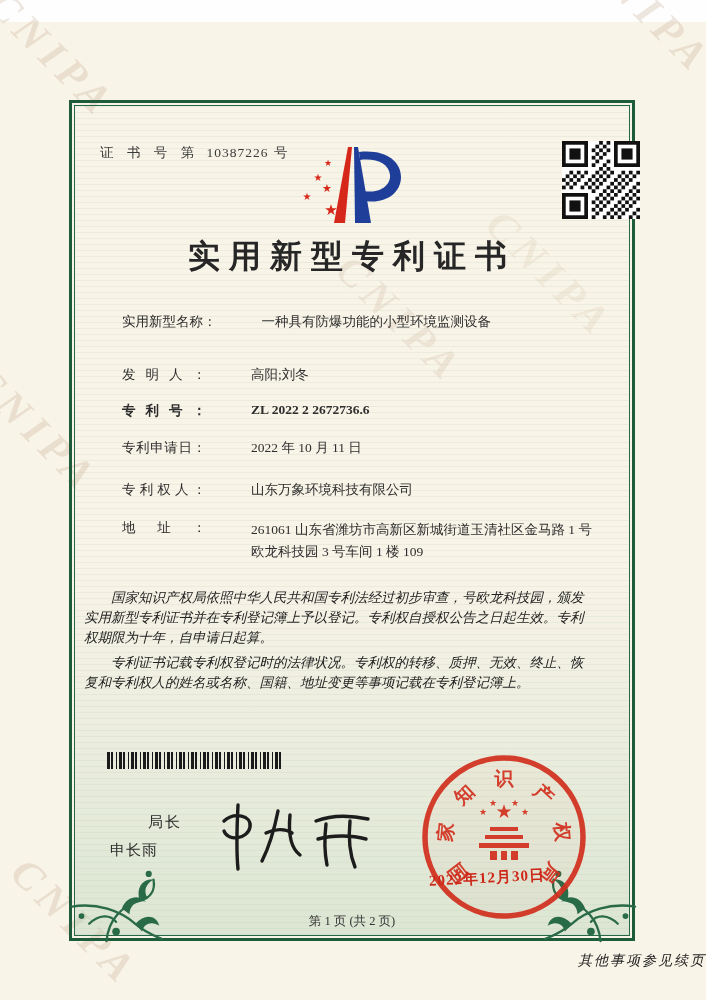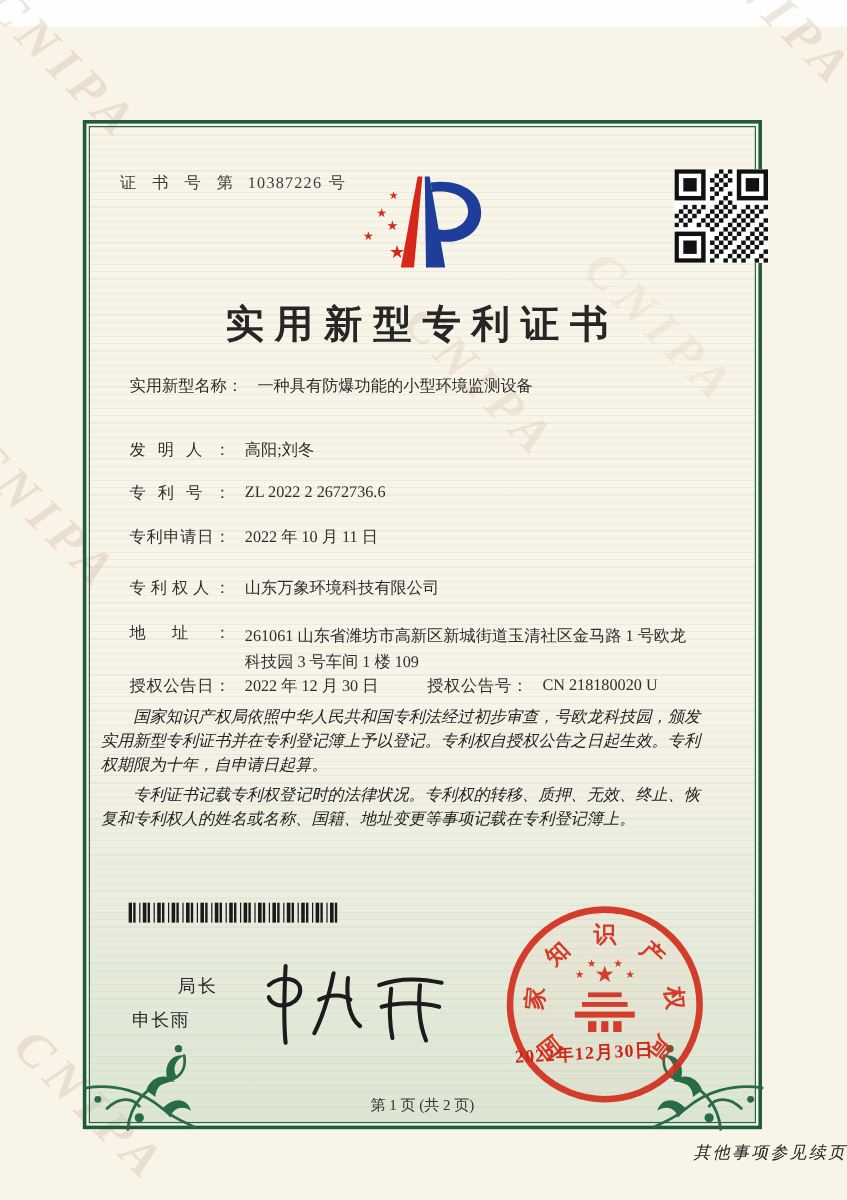--- a/index.html
+++ b/index.html
@@ -26,26 +26,26 @@
   .corner-flourish.bl{left:70px;top:847px;transform:scaleX(-1);}
 
   .cert-number{position:absolute;left:100px;top:144px;font-size:13.5px;color:#3a3a3a;}
   .cert-number .sp{letter-spacing:5px;}
   .cert-number .num{letter-spacing:1px;margin-left:4px;margin-right:2px;}
 
   .logo{position:absolute;left:287px;top:139px;width:140px;height:92px;}
   .qr{position:absolute;left:562px;top:141px;width:78px;height:78px;background:#fff;}
 
   .doc-title{position:absolute;left:72px;top:235px;width:560px;text-align:center;
-             font-size:32px;letter-spacing:9px;font-weight:600;color:#262626;margin-top:14px;}
-
-  .row{position:absolute;left:108px;display:flex;font-size:13.5px;color:#2e2e2e;width:470px;}
+             font-size:32px;letter-spacing:9px;font-weight:600;color:#262626;}
+
+  .row{position:absolute;left:122px;display:flex;font-size:13.5px;color:#2e2e2e;width:470px;gap:33px;}
   .lbl{flex:0 0 84px;text-align:justify;text-align-last:justify;white-space:nowrap;}
   .val{margin-left:12px;flex:1;}
-  .row-name{top:313px;} .row-inventor{top:366px;} .row-patno{top:402px;}
+  .row-name{top:313px;} .row-inventor{top:366px;} .row-patno{top:402px;font-weight:bold;}
   .row-filing{top:439px;} .row-patentee{top:481px;}
   .row-address{top:519px;} .row-address .val{line-height:22px;width:340px;}
   .row-grant{top:563px;}
   .row-grant .val1{margin-left:12px;width:142px;flex:none;}
   .lbl2{display:inline-block;width:84px;text-align:justify;text-align-last:justify;
         white-space:nowrap;margin-left:10px;}
   .val2{margin-left:12px;}
 
   .paras{position:absolute;left:84px;top:588px;width:510px;font-size:13.5px;
          line-height:20px;color:#222;font-style:italic;}
@@ -270,26 +270,20 @@
     <span class="val">2022 年 10 月 11 日</span>
   </div>
   <div class="row row-patentee">
     <span class="lbl">专利权人：</span>
     <span class="val">山东万象环境科技有限公司</span>
   </div>
   <div class="row row-address">
     <span class="lbl">地址：</span>
     <span class="val">261061 山东省潍坊市高新区新城街道玉清社区金马路 1 号欧龙科技园 3 号车间 1 楼 109</span>
   </div>
-  <div class="row row-grant">
-    <span class="lbl">授权公告日：</span>
-    <span class="val1">2022 年 12 月 30 日</span>
-    <span class="lbl2">授权公告号：</span>
-    <span class="val2">CN 218180020 U</span>
-  </div>
 
   <div class="paras">
     <p>国家知识产权局依照中华人民共和国专利法经过初步审查，号欧龙科技园，颁发实用新型专利证书并在专利登记簿上予以登记。专利权自授权公告之日起生效。专利权期限为十年，自申请日起算。</p>
     <p>专利证书记载专利权登记时的法律状况。专利权的转移、质押、无效、终止、恢复和专利权人的姓名或名称、国籍、地址变更等事项记载在专利登记簿上。</p>
   </div>
 
   <svg class="barcode" id="barcode-svg" viewBox="0 0 178 17" preserveAspectRatio="none">
       <rect x="0" y="0" width="3" height="17" fill="#1a1a1a"></rect>
       <rect x="4" y="0" width="2" height="17" fill="#1a1a1a"></rect>
       <rect x="9" y="0" width="1" height="17" fill="#1a1a1a"></rect>

